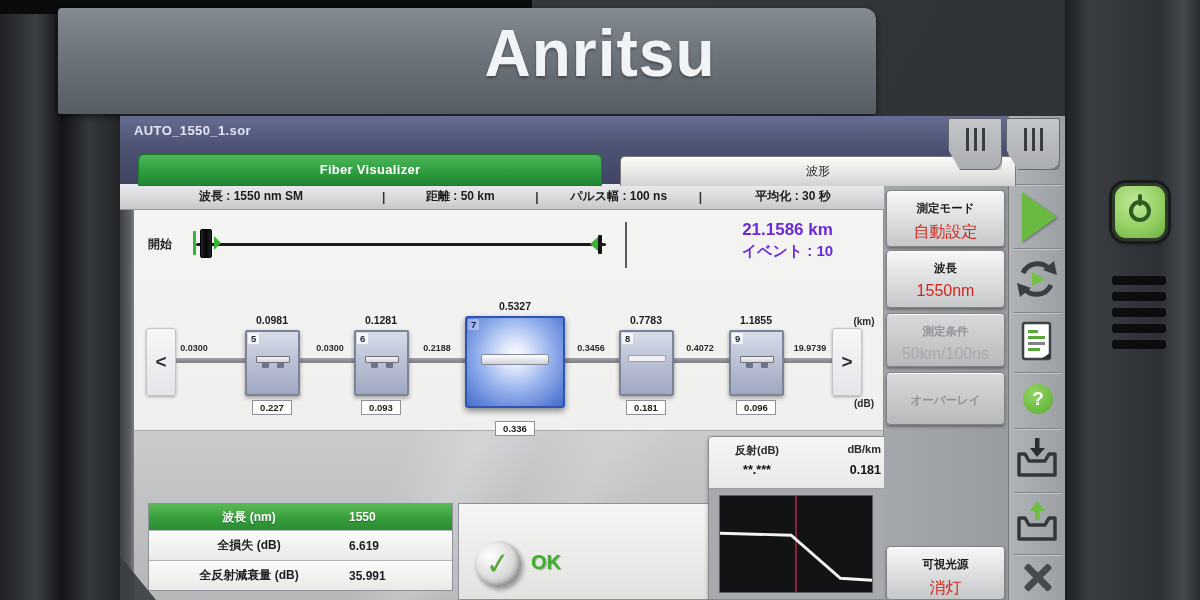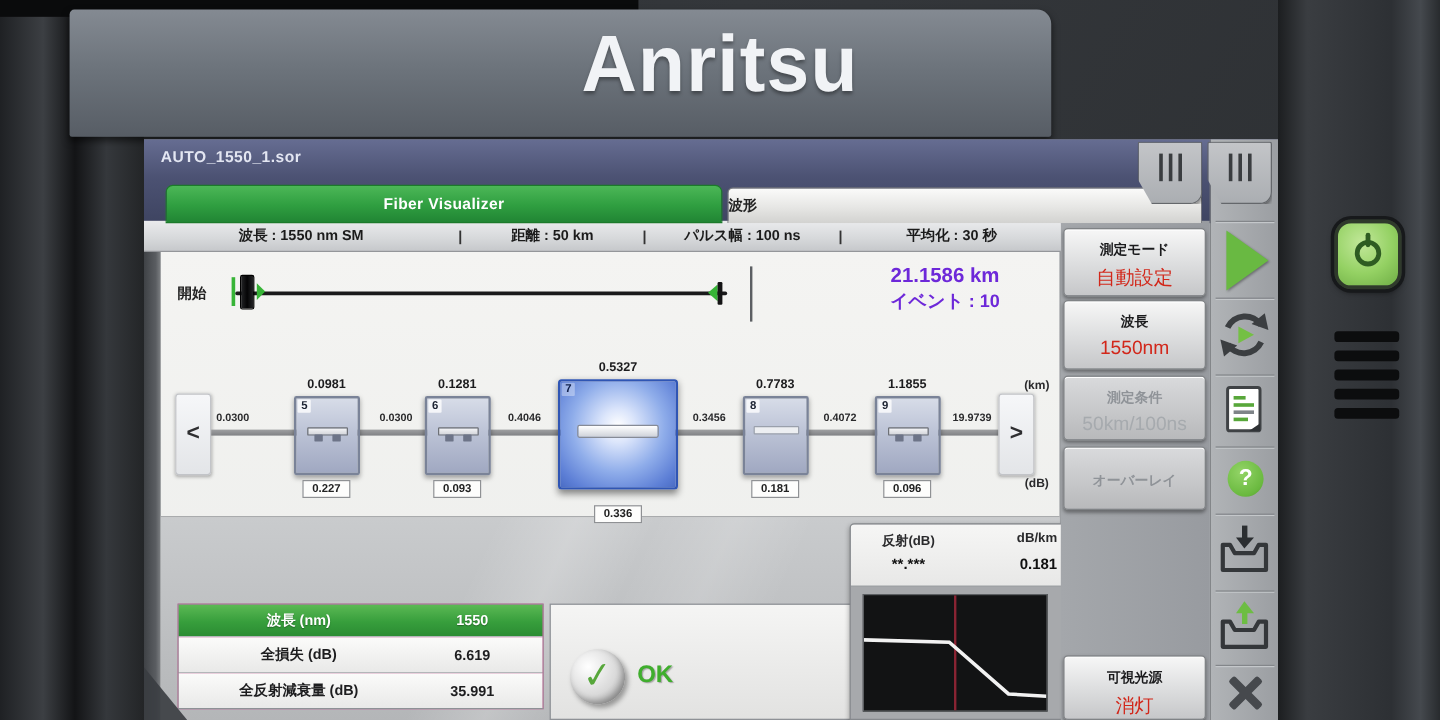--- a/index.html
+++ b/index.html
@@ -38,23 +38,23 @@
   #title-nav { left:0; top:0; width:945px; height:70px;
     background:linear-gradient(180deg,#666d92 0%,#4c5273 45%,#3e4461 100%); z-index:1; }
   #file-name { position:absolute; left:14px; top:7px; font-size:13px; font-weight:600; color:#e3e6f2; letter-spacing:.4px; }
   #browser-btn { position:absolute; left:368px; top:3px; width:212px; height:31px; border-radius:3px;
     background:linear-gradient(180deg,#ffffff 0%,#e7e7e5 55%,#d5d5d3 100%); border:1px solid #45464a;
     box-shadow:0 2px 3px rgba(0,0,0,.4); font-size:12px; font-weight:700; color:#111;
     text-align:center; line-height:29px; }
   #tab-fv { left:18px; top:38px; width:464px; height:32px; border-radius:6px 6px 0 0; z-index:3;
     background:linear-gradient(180deg,#4cb757 0%,#2f9e40 55%,#218534 100%); border:1px solid #1c7a2b;
     color:#fff; font-weight:700; font-size:13px; text-align:center; line-height:30px; letter-spacing:.3px; }
-  #tab-wf { left:486px; top:40px; width:396px; height:30px; border-radius:5px 5px 0 0; z-index:3;
+  #tab-wf { left:500px; top:40px; width:396px; height:30px; border-radius:5px 5px 0 0; z-index:3;
     background:linear-gradient(180deg,#fbfbfa 0%,#e6e6e4 55%,#d2d2d0 100%); border:1px solid #77797c; border-bottom:none;
-    color:#222; font-weight:700; font-size:12px; text-align:left; line-height:28px; }
+    color:#222; font-weight:400; font-size:12px; text-align:center; line-height:28px; }
 
   
   #info-bar { left:0; top:68px; width:764px; height:26px; z-index:2;
     background:linear-gradient(180deg,#eaebed 0%,#d6d8da 60%,#c6c8cb 100%); border-bottom:1px solid #94969a;
     display:flex; align-items:center; font-size:12px; font-weight:600; color:#1b1b1b; }
   #info-bar .it { text-align:center; }
   #info-bar .sep { color:#333; }
 
   
   #left-strip { left:0; top:94px; width:14px; height:390px;
@@ -109,21 +109,21 @@
     background:#edeff2; border:1px solid #9aa0ac; border-radius:1px; }
   .unit { font-size:10px; font-weight:700; color:#2a2a2c; width:44px; text-align:center; }
 
   
   #tbl { left:28px; top:387px; width:305px; border:1px solid #8e9196; background:#ec4899; }
   .tbl-hdr { height:26px; background:linear-gradient(180deg,#5bb954 0%,#379e3c 55%,#2b8c33 100%);
     color:#fff; font-weight:700; font-size:12px; display:flex; align-items:center; text-shadow:0 1px 1px rgba(0,0,0,.35); }
   .tbl-row { height:30px; background:linear-gradient(180deg,#fbfbfa,#e9e9e8); border-top:1px solid #b3b6b9;
     display:flex; align-items:center; font-size:12px; font-weight:700; color:#1d1d1f; }
   .c-label { width:200px; text-align:center; }
-  .c-val { flex:1; text-align:center; padding-right:14px; }
+  .c-val { flex:1; text-align:left; padding-right:14px; }
 
   
   #judge { left:338px; top:387px; width:257px; height:97px; border:1px solid #8e9196; background:linear-gradient(180deg,#f5f5f4,#e2e2e1); }
   #judge .tbl-hdr { justify-content:center; }
   #chk { position:absolute; left:16px; top:37px; width:46px; height:46px; border-radius:50%;
     background:radial-gradient(circle at 35% 30%,#ffffff 0%,#d9d9d9 55%,#9b9b9b 100%);
     box-shadow:2px 3px 4px rgba(0,0,0,.35), inset -2px -3px 5px rgba(0,0,0,.28);
     text-align:center; line-height:46px; font-size:30px; font-weight:800; color:#57a73b; transform:rotate(-6deg); }
   #ok-txt { position:absolute; left:72px; top:47px; font-size:20px; font-weight:800; color:#3fae2d; text-shadow:1px 1px 1px rgba(0,0,0,.3); }
 
@@ -298,21 +298,21 @@
     <div id="dist-block">
       <div class="l1">21.1586 km</div>
       <div class="l2">イベント : 10</div>
     </div>
 
     <div class="nav-btn" style="left:26px;">&lt;</div>
     <div id="fiber-line"></div>
 
     <div class="abs seg" style="left:44px;">0.0300</div>
     <div class="abs seg" style="left:180px;">0.0300</div>
-    <div class="abs seg" style="left:287px;">0.4046</div>
+    <div class="abs seg" style="left:287px;">0.2188</div>
     <div class="abs seg" style="left:441px;">0.3456</div>
     <div class="abs seg" style="left:550px;">0.4072</div>
     <div class="abs seg" style="left:660px;">19.9739</div>
 
     <div class="abs ev-top" style="left:112px;">0.0981</div>
     <div class="abs ev-box" style="left:125px;">
       <span class="ev-num">5</span>
       <span class="icon-conn">
           <span class="bar"></span>
           <span class="n1"></span>

